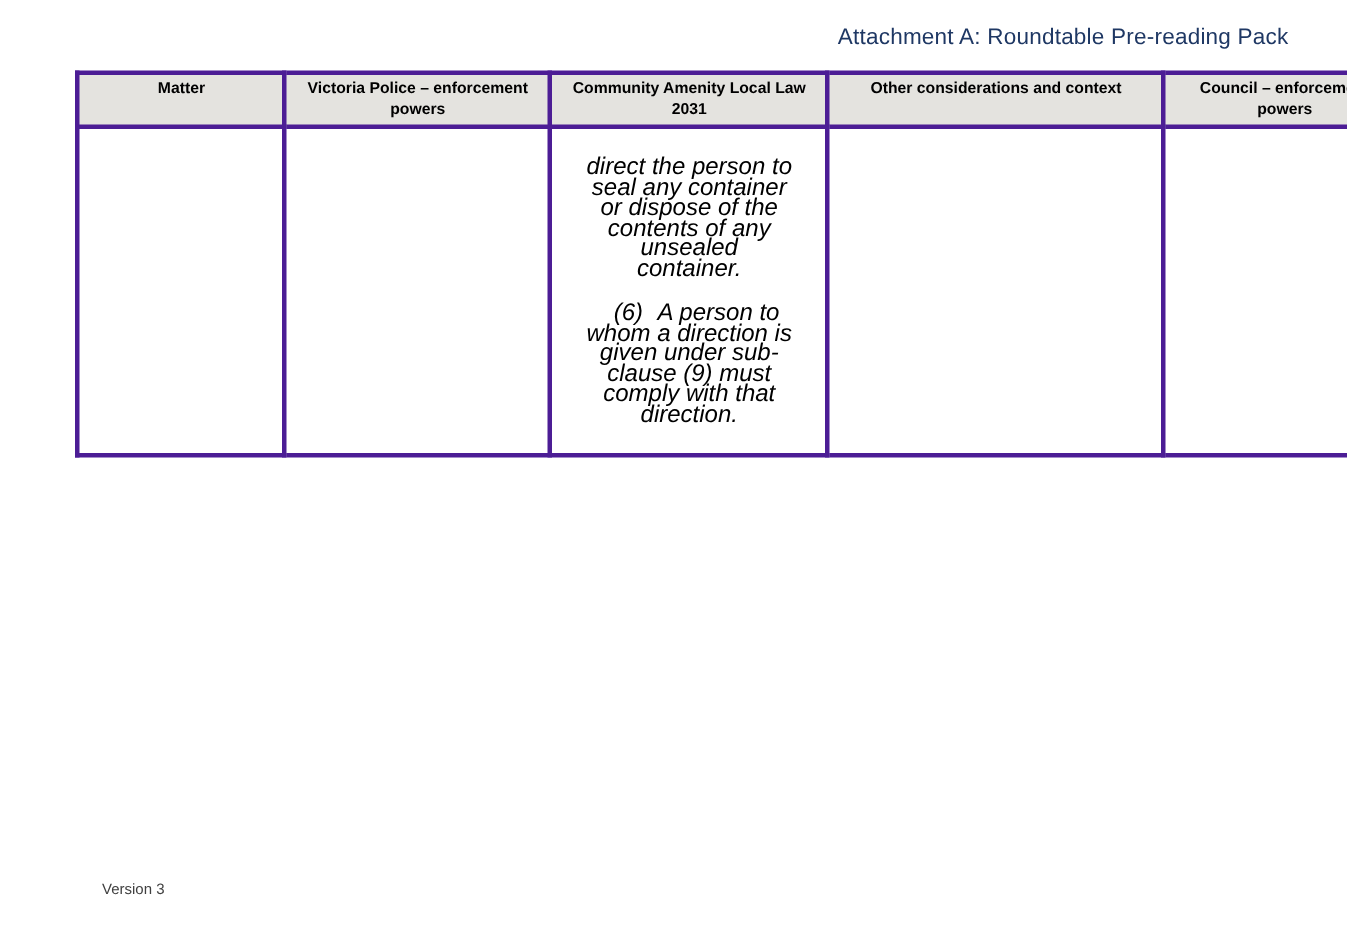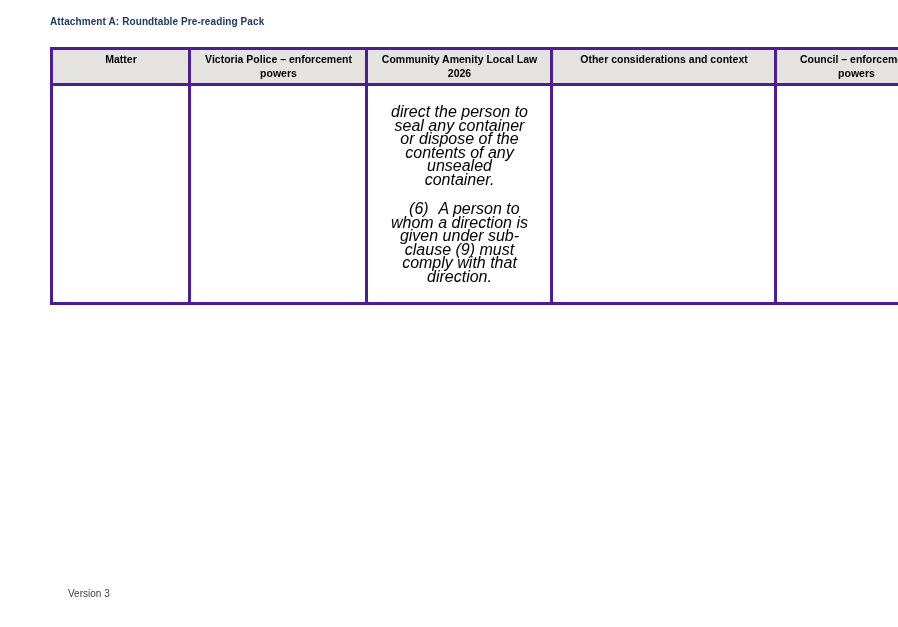--- a/index.html
+++ b/index.html
@@ -21,23 +21,23 @@
     position: absolute;
     inset: 0;
   }
 
   
   .doc-header {
     position: absolute;
     top: 16px;
     left: 50px;
     right: 39px;
-    text-align: left;
-    font-size: 10px;
-    font-weight: bold;
+    text-align: right;
+    font-size: 15px;
+    font-weight: normal;
     color: #1f3864;
     letter-spacing: 0.01em;
     white-space: nowrap;
   }
 
   
   .matter-table {
     position: absolute;
     top: 47px;
     left: 50px;
@@ -110,21 +110,21 @@
 
 <div class="page">
 
   <div class="doc-header">Attachment A: Roundtable Pre-reading Pack</div>
 
   <table class="matter-table">
     <thead>
       <tr>
         <th class="col-matter">Matter</th>
         <th class="col-police">Victoria Police – enforcement powers</th>
-        <th class="col-locallaw">Community Amenity Local Law 2026</th>
+        <th class="col-locallaw">Community Amenity Local Law 2031</th>
         <th class="col-other">Other considerations and context</th>
         <th class="col-council">Council – enforcement powers</th>
       </tr>
     </thead>
     <tbody>
       <tr>
         <td class="col-matter"></td>
         <td class="col-police"></td>
         <td class="col-locallaw">
           <p class="body-text">direct the person to seal any container or dispose of the contents of any unsealed container.</p>

